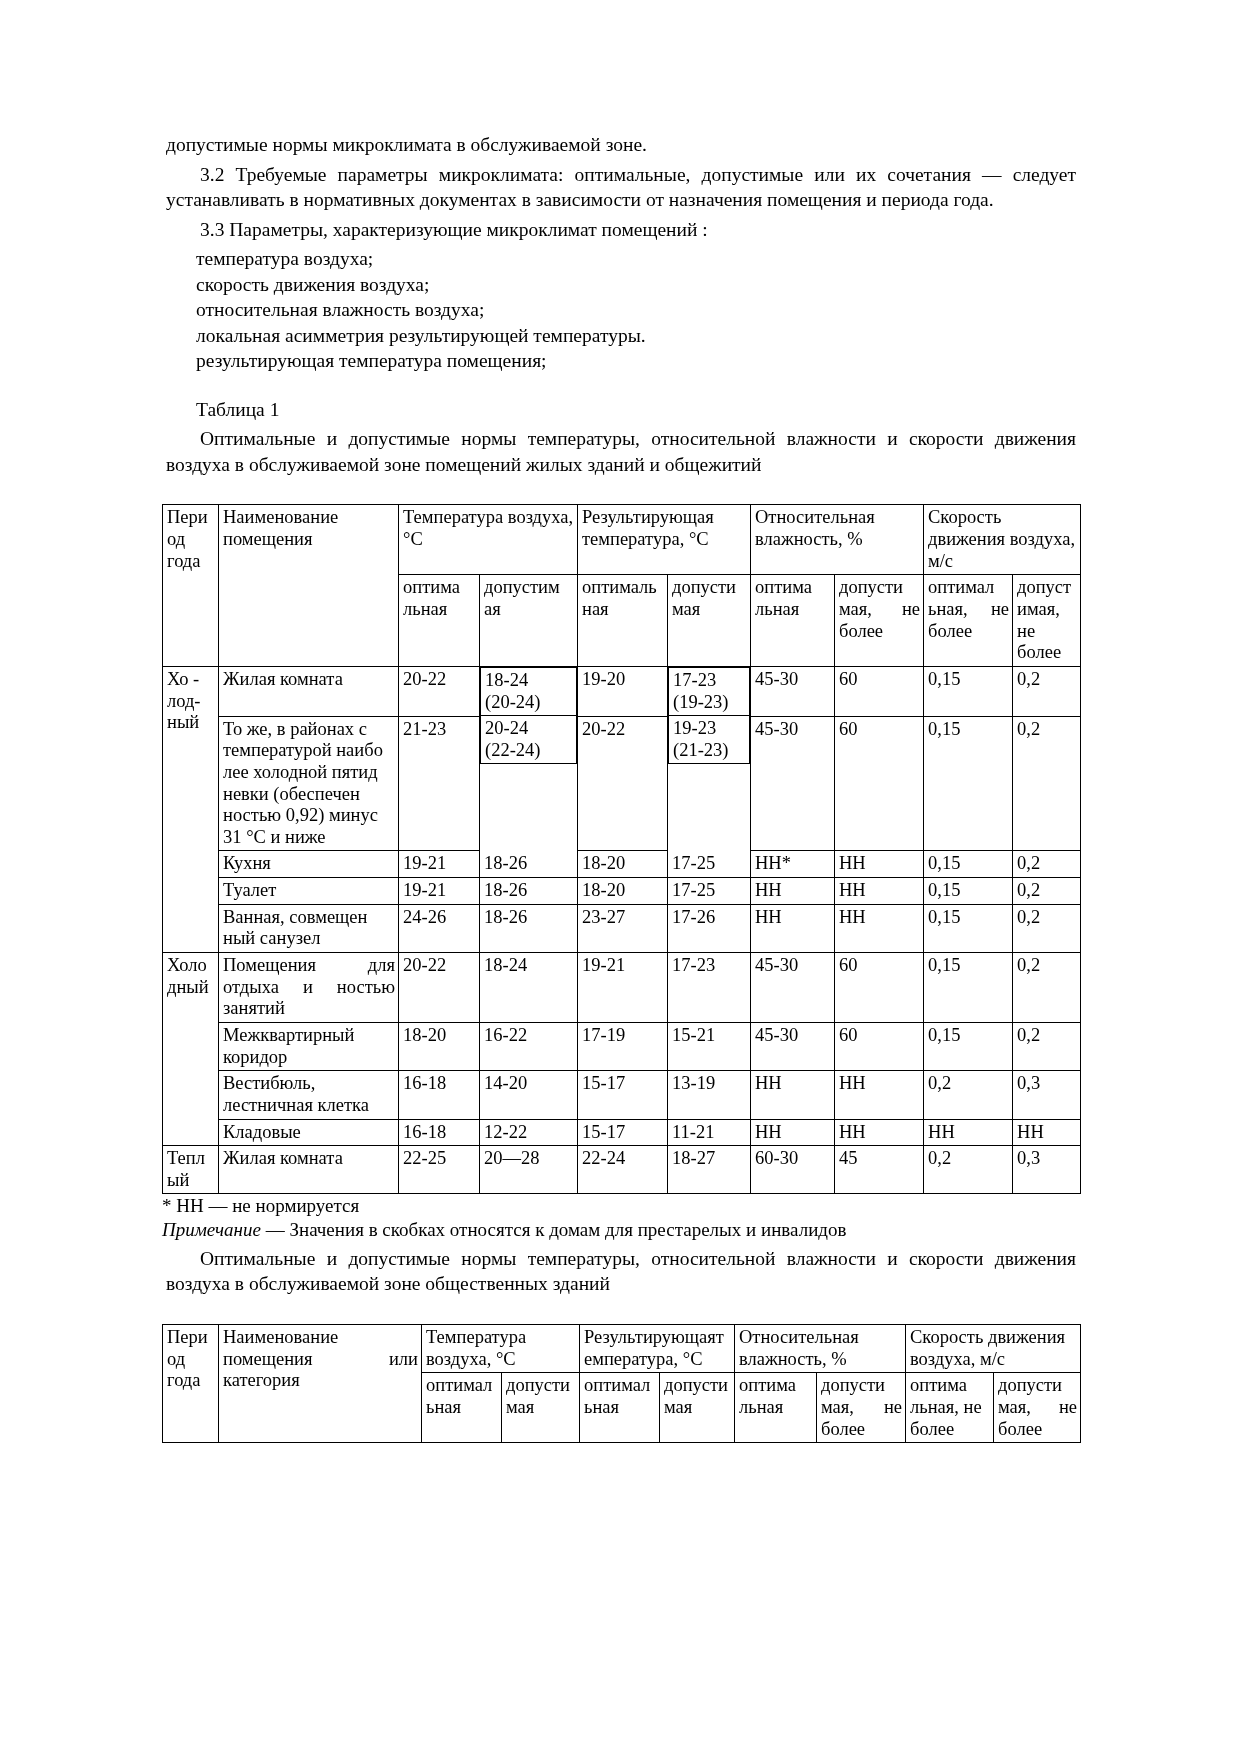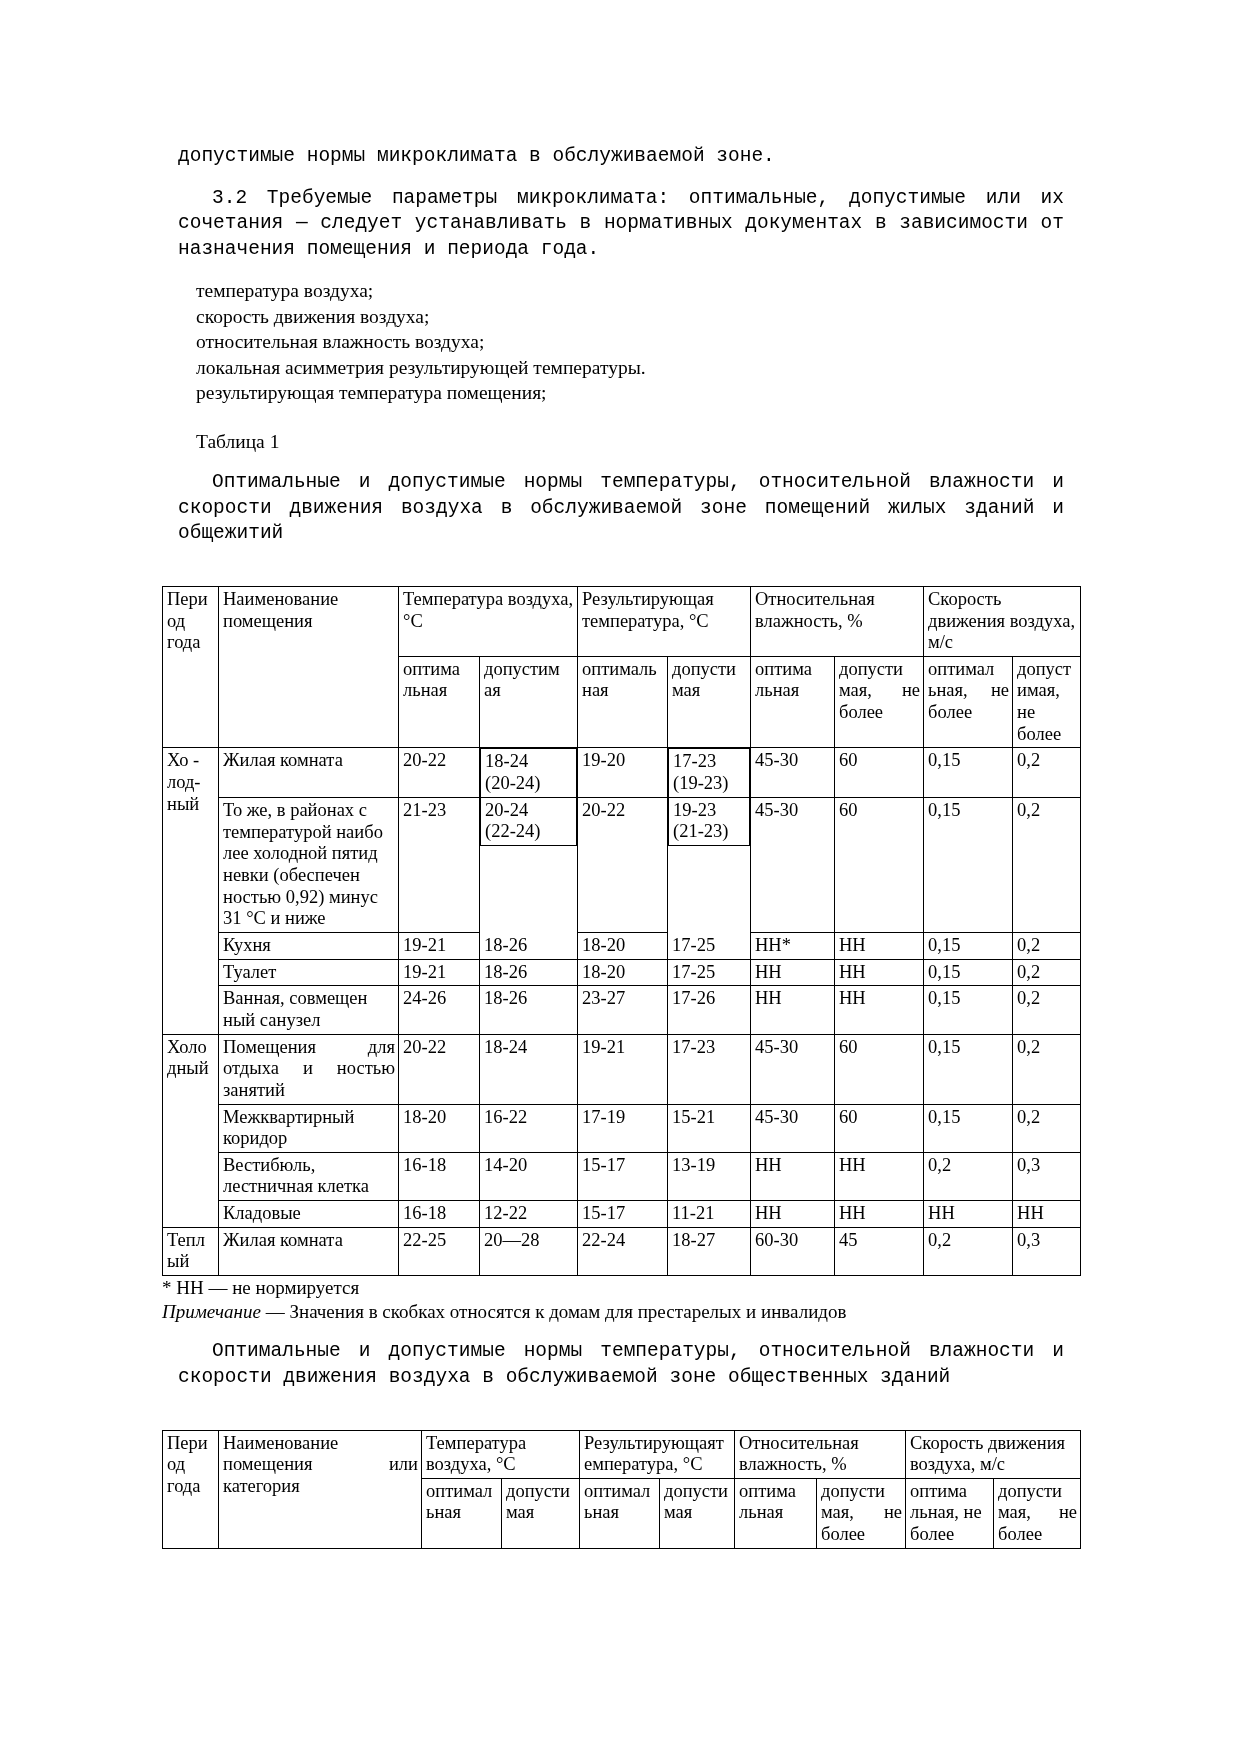--- a/index.html
+++ b/index.html
@@ -18,22 +18,21 @@
     position: relative;
     width: 1240px;
     height: 1755px;
     box-sizing: border-box;
     padding: 128px 160px 0 162px;
   }
   .para {
     font-size: 19.5px;
     line-height: 1.31;
     text-align: justify;
-    margin: 16px;
-    font-family: Liberation Mono, monospace;
+    margin: 4px;
   }
   .para.indent { text-indent: 34px; }
   .para.jfull { text-align: justify; }
   .listline {
     font-size: 19.5px;
     line-height: 1.31;
     margin: 0;
     padding-left: 34px;
   }
   .tbl-caption {
@@ -70,20 +69,21 @@
 </style>
 </head>
 <body>
 
 <div class="page">
 
   <p class="para">допустимые нормы микроклимата в обслуживаемой зоне.</p>
 
   <p class="para indent jfull">3.2 Требуемые параметры микроклимата: оптимальные, допустимые или их сочетания — следует устанавливать в нормативных документах в зависимости от назначения помещения и периода года.</p>
 
+  <p class="para indent">3.3 Параметры, характеризующие микроклимат помещений :</p>
 
   <p class="listline">температура воздуха;</p>
   <p class="listline">скорость движения воздуха;</p>
   <p class="listline">относительная влажность воздуха;</p>
   <p class="listline">локальная асимметрия результирующей температуры.</p>
   <p class="listline">результирующая температура помещения;</p>
 
 
   <div class="gap-md"></div>
 

